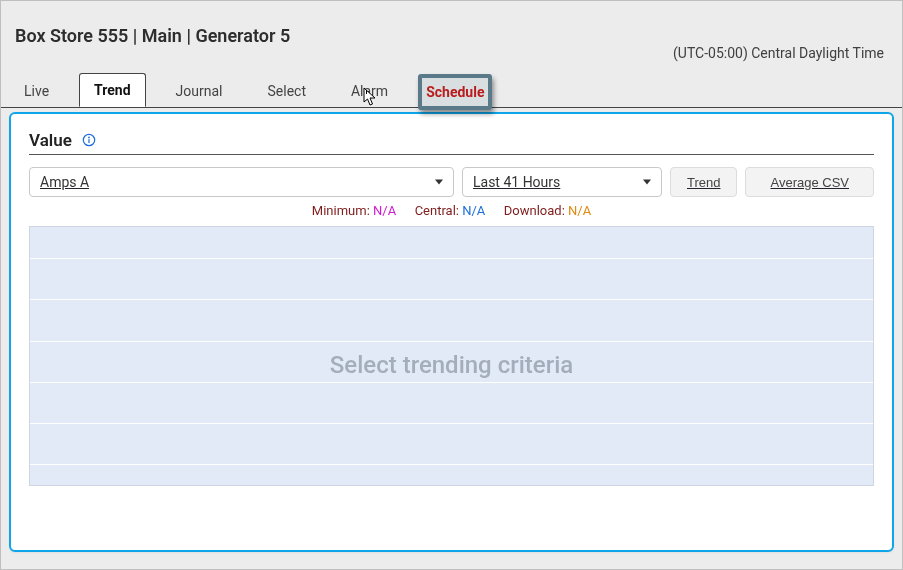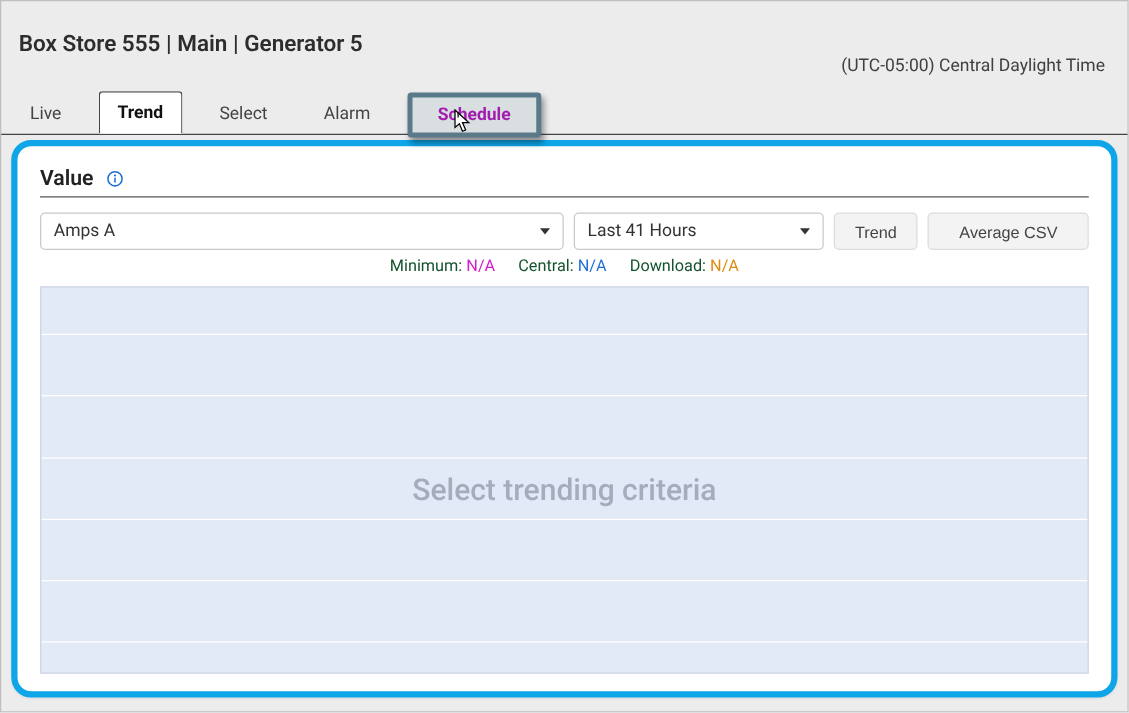--- a/index.html
+++ b/index.html
@@ -60,33 +60,33 @@
     border-radius: 3px 3px 0 0;
     font-weight: 700;
     color: #111;
   }
   .tab.highlight {
     border: 4px solid #5a7a8a;
     background: #d9dee0;
     border-radius: 3px;
     box-shadow: 2px 4px 5px rgba(0,0,0,0.4);
     font-weight: 700;
-    padding: 6px 20px;
+    padding: 6px 4px;
     top: 3px;
-    color: #a21caf;
+    color: #b91c1c;
   }
   .content {
     margin-top: 4px;
     padding: 0 8px 8px 8px;
   }
   .card {
     background: #fff;
-    border: 5px solid #0ea5e9;
-    border-radius: 16px;
-    padding: 16px 18px 14px 18px;
+    border: 2px solid #0ea5e9;
+    border-radius: 6px;
+    padding: 16px 18px 24px 18px;
     min-height: 440px;
     box-shadow: 0 1px 2px rgba(0,0,0,0.05);
   }
   .card-header {
     display: flex;
     align-items: center;
     border-bottom: 1px solid #555;
     padding-bottom: 4px;
     margin-bottom: 12px;
   }
@@ -99,20 +99,21 @@
     margin-left: 10px;
     display: inline-flex;
     align-items: center;
     color: #1d6fd8;
   }
   .controls {
     display: flex;
     gap: 8px;
     align-items: center;
     margin-bottom: 6px;
+    text-decoration: underline;
   }
   .select {
     position: relative;
     border: 1px solid #c9c9c9;
     border-radius: 4px;
     background: #fff;
     height: 30px;
     display: flex;
     align-items: center;
     padding: 0 28px 0 10px;
@@ -144,30 +145,30 @@
     display: inline-flex;
     align-items: center;
   }
   .btn.wide { padding: 0 24px; }
   .stats {
     text-align: center;
     font-size: 13px;
     color: #333;
     margin: 6px 0 8px 0;
   }
-  .stats .lbl { color: #14532d; }
+  .stats .lbl { color: #7f1d1d; }
   .stats .gap { display:inline-block; width: 12px; }
   .na-magenta { color: #d11bcf; }
   .na-blue    { color: #1d6fd8; }
   .na-orange  { color: #e08a12; }
 
   .chart {
     background: #e3eaf7;
     border: 1px solid #cfd6e3;
-    height: 310px;
+    height: 260px;
     position: relative;
     overflow: hidden;
   }
   .gridline {
     position: absolute;
     left: 0; right: 0;
     border-top: 1px solid #fff;
   }
   .gridline:nth-child(1) { top: 12%; }
   .gridline:nth-child(2) { top: 28%; }
@@ -199,20 +200,21 @@
 <div class="outer">
 
   <div class="header-row">
     <div class="page-title">Box Store 555 | Main | Generator 5</div>
     <div class="tz">(UTC-05:00) Central Daylight Time</div>
   </div>
 
   <div class="tabs-row">
     <div class="tab">Live</div>
     <div class="tab active">Trend</div>
+    <div class="tab">Journal</div>
     <div class="tab">Select</div>
     <div class="tab">Alarm</div>
     <div class="tab highlight">Schedule</div>
   </div>
 
   <div class="content">
     <div class="card">
 
       <div class="card-header">
         <span class="card-title">Value</span>

